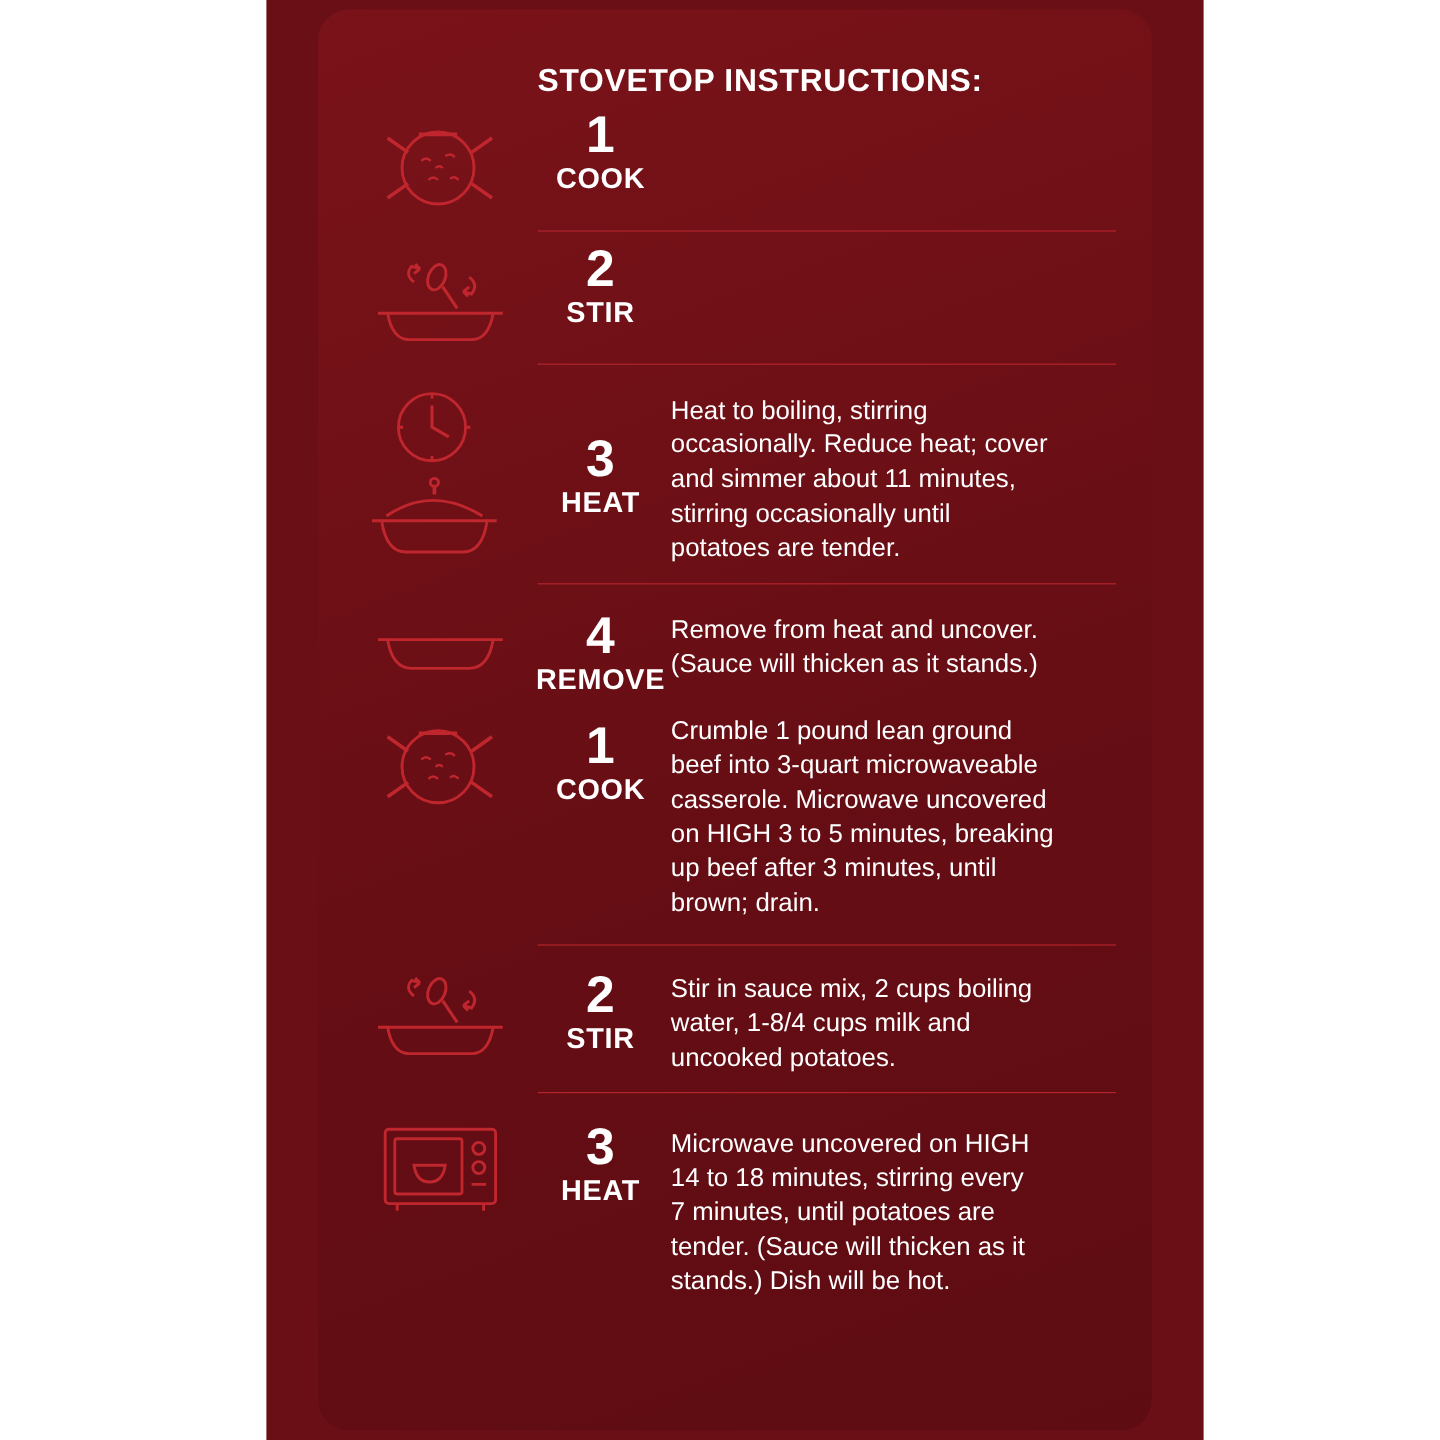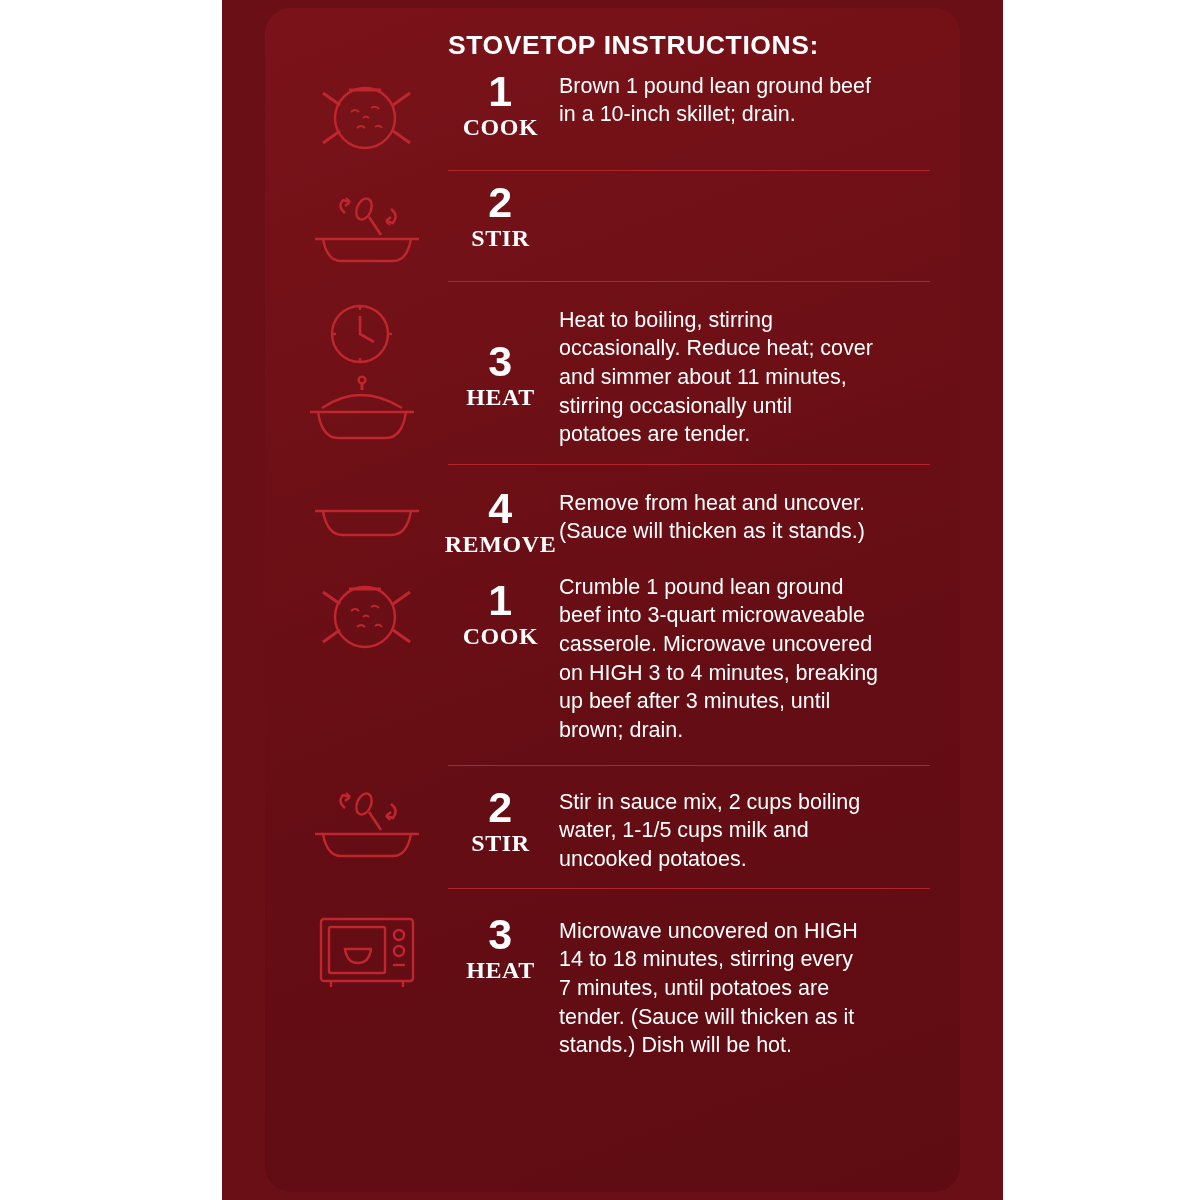--- a/index.html
+++ b/index.html
@@ -40,21 +40,21 @@
     position: absolute;
     left: 0; top: 0;
     width: 695px;
     padding: 22px 30px 0 20px;
   }
   h2.section-title {
     color: #ffffff;
     font-size: 26.5px;
     font-weight: bold;
     letter-spacing: 0.6px;
-    margin: 0 0 4px 163px;
+    margin: 22px 0 4px 163px;
     line-height: 1.2;
   }
   h2.section-title.second { margin-top: 38px; margin-bottom: 6px; }
 
   .step {
     position: relative;
     display: flex;
     align-items: flex-start;
     min-height: 96px;
   }
@@ -88,21 +88,20 @@
     line-height: 1.0;
     letter-spacing: 0.5px;
   }
   .num-label {
     font-size: 24px;
     font-weight: bold;
     letter-spacing: 0.6px;
     line-height: 1.15;
     margin-top: 1px;
     white-space: nowrap;
-    font-family: Liberation Serif, serif;
   }
   .num-label.wide { margin-left: -22px; margin-right: -22px; }
 
   .text-cell {
     flex: 1 1 auto;
     color: #ffffff;
     font-size: 21.5px;
     line-height: 1.33;
     padding-top: 6px;
     padding-left: 6px;
@@ -126,24 +125,20 @@
             <circle cx="58" cy="46" r="30"></circle>
             <path d="M33 33 L16 21 M33 59 L16 71 M86 33 L103 21 M86 59 L103 71" stroke-width="3"></path>
             <path d="M42 18 L74 18" stroke-width="3"></path>
             <path d="M44 40 q4 -4 8 0 M64 36 q5 -3 8 1 M50 56 q4 -4 8 0 M68 55 q4 -3 7 1 M56 46 q3 -3 6 0" stroke-width="2"></path>
             <circle cx="58" cy="46" r="30" stroke-dasharray="3 4" stroke-width="1.3"></circle>
           </svg>
         </div>
         <div class="num-cell">
           <div class="num">1</div>
           <div class="num-label">COOK</div>
-        </div>
-        <div class="text-cell">
-          <p>Brown 1 pound lean ground beef
-in a 10-inch skillet; drain.</p>
         </div>
       </div>
       <div class="rule"></div>
 
       <div class="step">
         <div class="icon-cell">
           <svg width="120" height="92" viewBox="0 0 120 92" fill="none" stroke="#c0262d" stroke-width="2.4">
             <path d="M16 56 L104 56 q-4 22 -18 22 L34 78 q-14 0 -18 -22 Z"></path>
             <path d="M8 56 L16 56 M104 56 L112 56"></path>
             <ellipse cx="57" cy="26" rx="7" ry="11" transform="rotate(22 57 26)"></ellipse>
@@ -217,21 +212,21 @@
           </svg>
         </div>
         <div class="num-cell" style="padding-top:16px">
           <div class="num">1</div>
           <div class="num-label">COOK</div>
         </div>
         <div class="text-cell" style="padding-top:10px">
           <p>Crumble 1 pound lean ground
 beef into 3-quart microwaveable
 casserole. Microwave uncovered
-on HIGH 3 to 4 minutes, breaking
+on HIGH 3 to 5 minutes, breaking
 up beef after 3 minutes, until
 brown; drain.</p>
         </div>
       </div>
       <div class="rule"></div>
 
       <div class="step" style="min-height:110px">
         <div class="icon-cell">
           <svg width="120" height="92" viewBox="0 0 120 92" fill="none" stroke="#c0262d" stroke-width="2.4">
             <path d="M16 56 L104 56 q-4 22 -18 22 L34 78 q-14 0 -18 -22 Z"></path>
@@ -243,21 +238,21 @@
             <path d="M84 26 q8 6 2 14 l-7 -2" stroke-width="2.4"></path>
             <path d="M79 38 l4 4 M79 38 l5 -4"></path>
           </svg>
         </div>
         <div class="num-cell" style="padding-top:14px">
           <div class="num">2</div>
           <div class="num-label">STIR</div>
         </div>
         <div class="text-cell" style="padding-top:16px">
           <p>Stir in sauce mix, 2 cups boiling
-water, 1-1/5 cups milk and
+water, 1-8/4 cups milk and
 uncooked potatoes.</p>
         </div>
       </div>
       <div class="rule"></div>
 
       <div class="step" style="min-height:150px">
         <div class="icon-cell" style="align-items:flex-start;padding-top:12px">
           <svg width="120" height="92" viewBox="0 0 120 92" fill="none" stroke="#c0262d" stroke-width="2.4">
             <rect x="14" y="12" width="92" height="62" rx="3"></rect>
             <rect x="22" y="20" width="56" height="46" rx="2"></rect>

